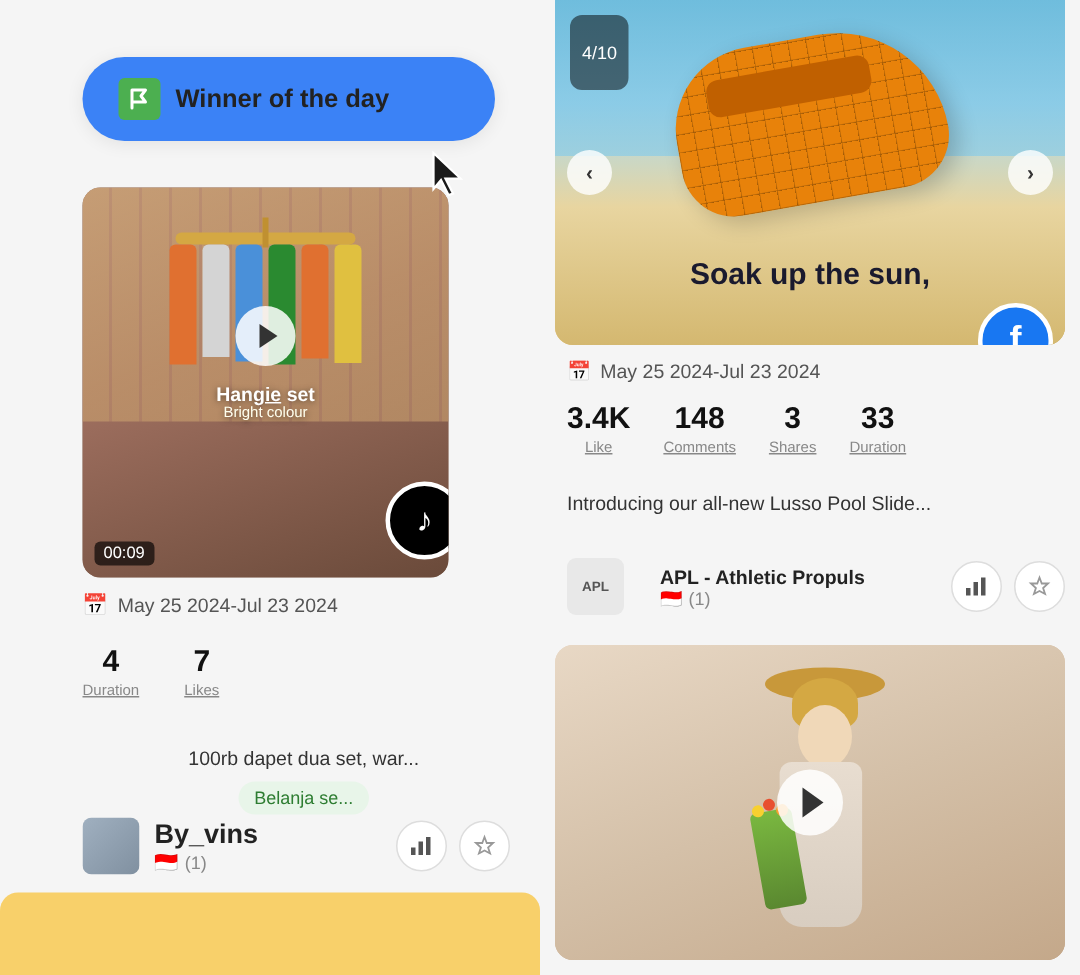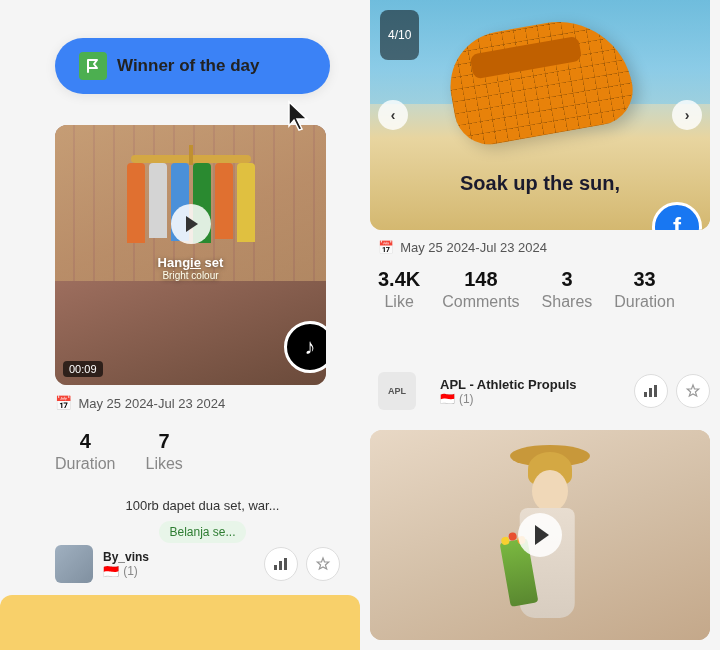--- a/index.html
+++ b/index.html
@@ -62,21 +62,21 @@
       z-index: 50;
       width: 28px;
       height: 34px;
     }
 
     
     .video-card-left {
       position: absolute;
       top: 125px;
       left: 55px;
-      width: 271px;
+      width: 244px;
       height: 260px;
       border-radius: 12px;
       overflow: hidden;
       background: #8a6a5a;
     }
     .video-thumbnail {
       width: 100%;
       height: 100%;
       background: linear-gradient(160deg, #c9a48a 0%, #a07060 40%, #6a4a3a 100%);
       position: relative;
@@ -174,23 +174,24 @@
     }
     .stat-item {
       text-align: center;
     }
     .stat-value {
       font-size: 20px;
       font-weight: 700;
       color: #111;
     }
     .stat-label {
-      font-size: 16px;
+      font-size: 10px;
       color: #888;
       margin-top: 2px;
+      text-decoration: underline;
     }
 
     
     .desc-row {
       position: absolute;
       top: 498px;
       left: 55px;
       right: 10px;
       display: flex;
       align-items: center;
@@ -227,21 +228,21 @@
       height: 38px;
       background: #b0b0b0;
       border-radius: 6px;
       overflow: hidden;
       flex-shrink: 0;
     }
     .creator-info {
       flex: 1;
     }
     .creator-name {
-      font-size: 12px;
+      font-size: 18px;
       font-weight: 600;
       color: #222;
     }
     .creator-flag-row {
       display: flex;
       align-items: center;
       gap: 4px;
       font-size: 12px;
       color: #888;
     }
@@ -594,20 +595,23 @@
     <div class="stat-item">
       <div class="stat-value">3</div>
       <div class="stat-label">Shares</div>
     </div>
     <div class="stat-item">
       <div class="stat-value">33</div>
       <div class="stat-label">Duration</div>
     </div>
   </div>
 
+  <div class="right-desc-row">
+    <span>Introducing our all-new Lusso Pool Slide...</span>
+  </div>
 
   <div class="brand-row">
     <div class="brand-logo">
       <span>APL</span>
     </div>
     <div class="brand-info">
       <div class="brand-name">APL - Athletic Propuls</div>
       <div class="brand-flag-row">
         <span>🇮🇩</span>
         <span>(1)</span>

